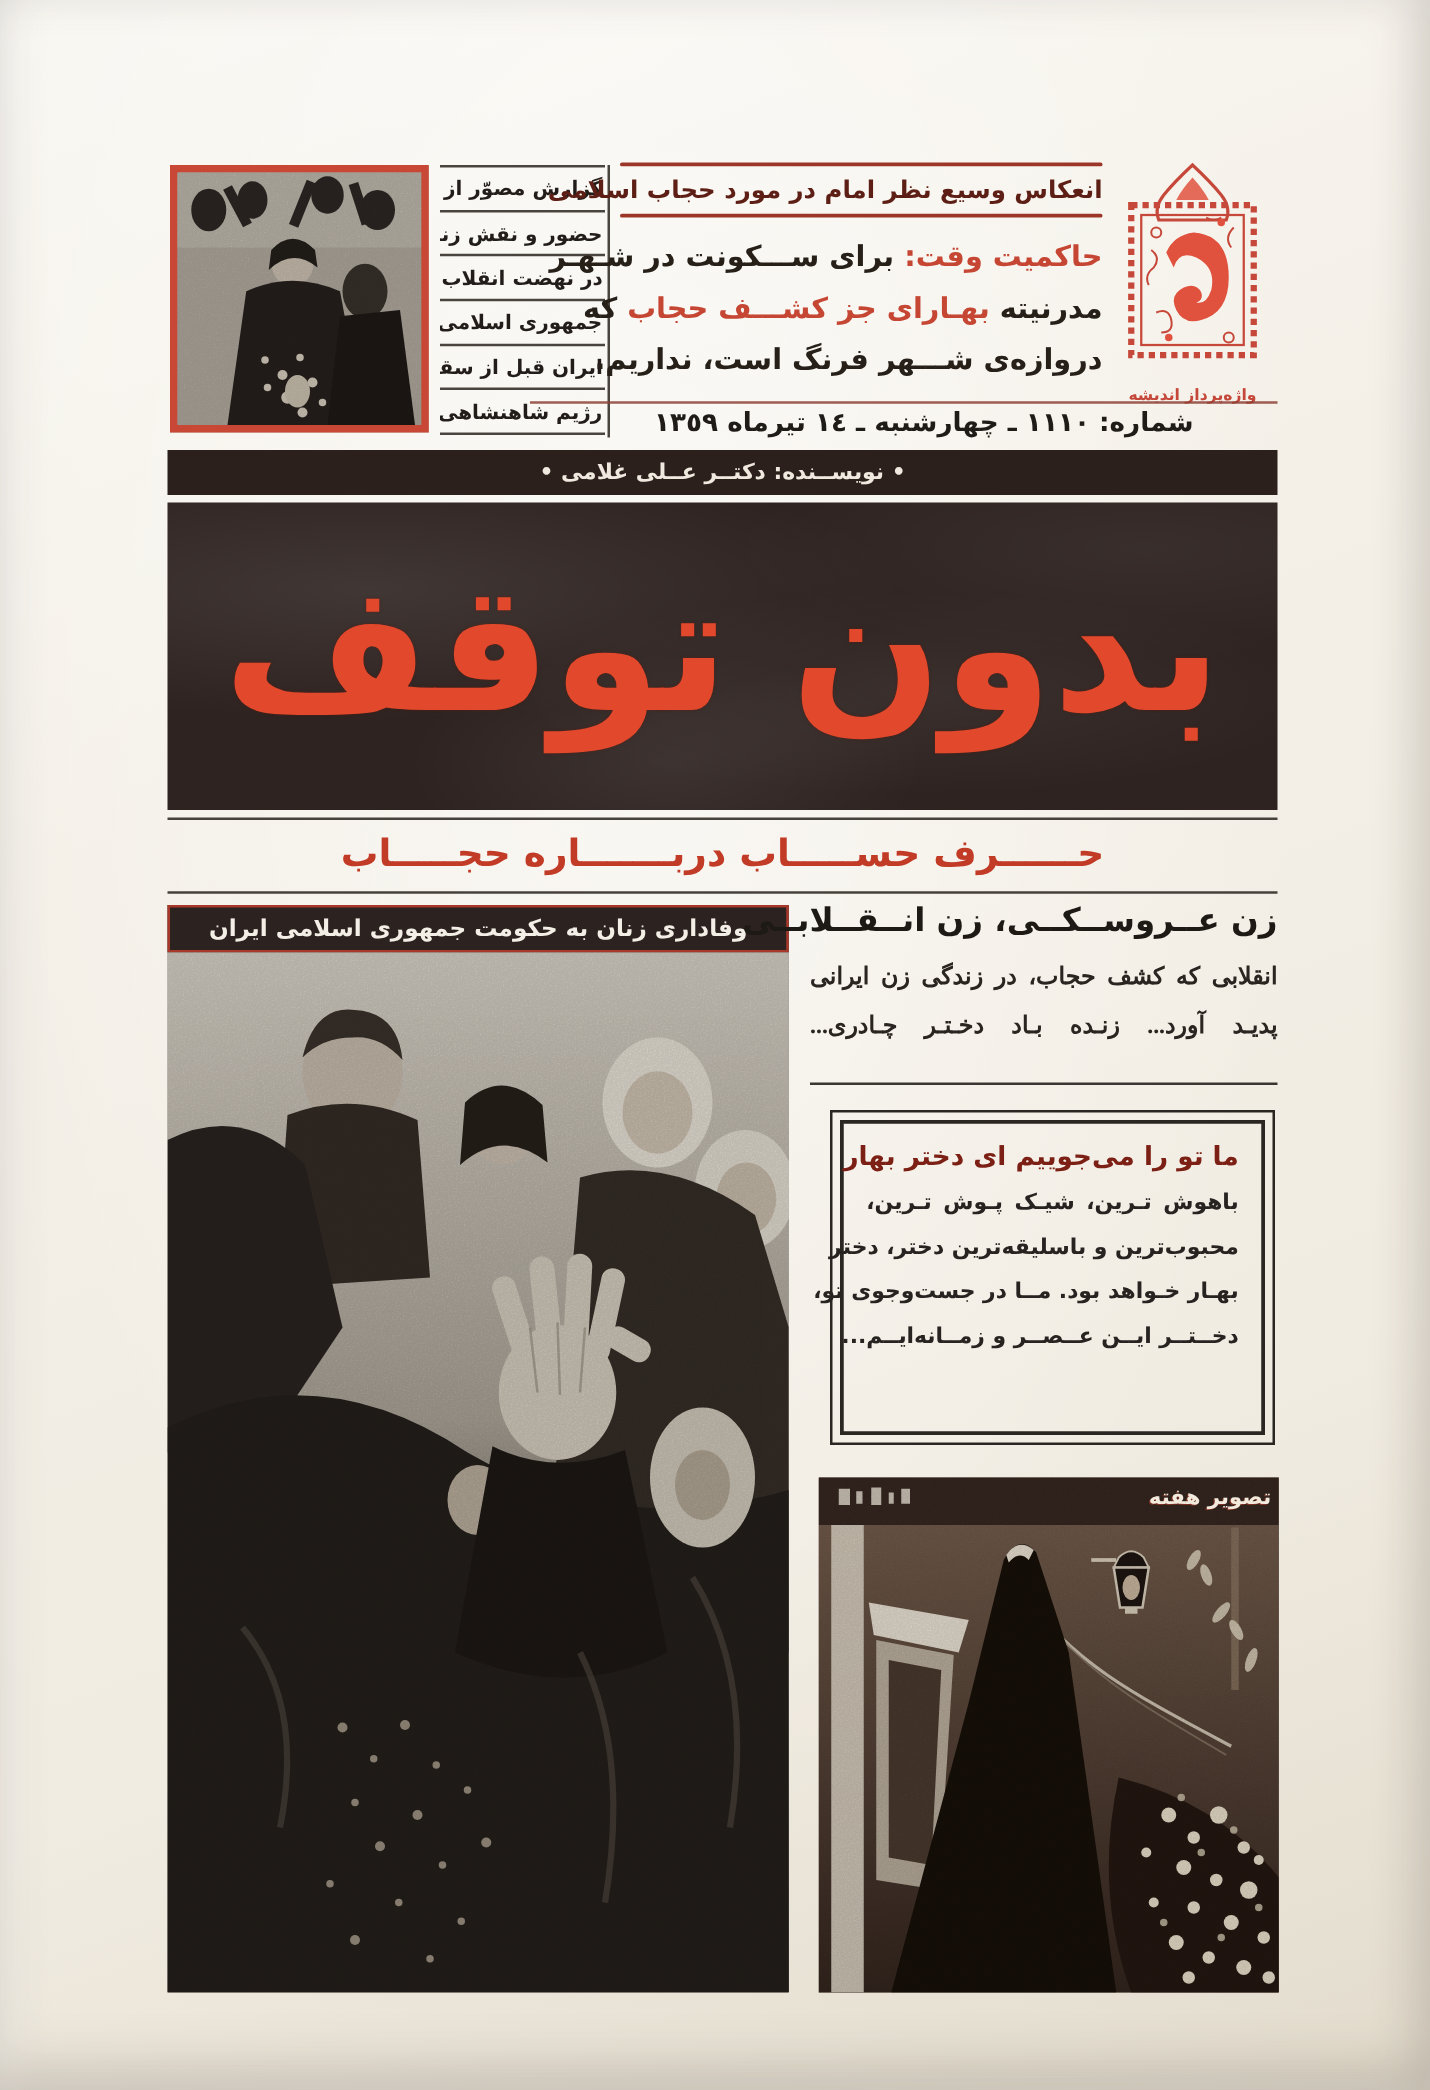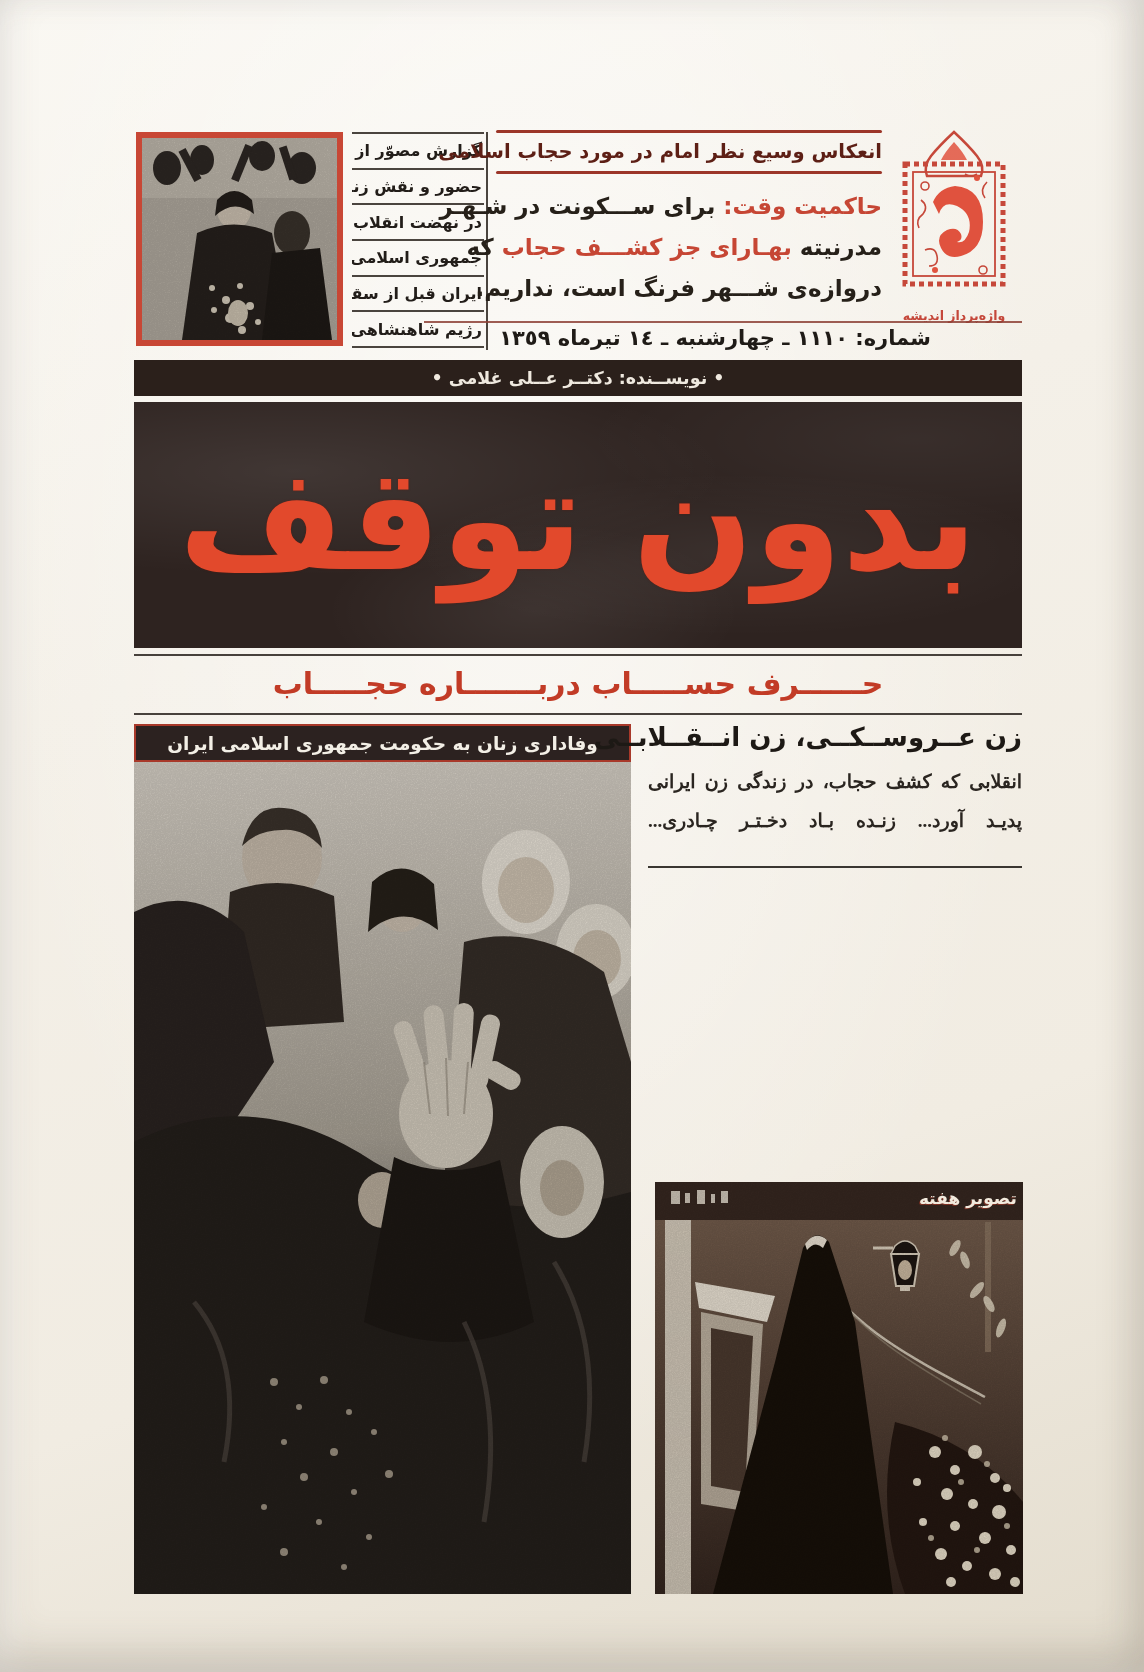--- a/index.html
+++ b/index.html
@@ -27,21 +27,21 @@
   .kicker{font-size:19.5px;font-weight:bold;color:#5d1f15;text-align:center;padding:7px 0 8px;white-space:nowrap;}
   .quote{padding-top:12px;}
   .q-line{font-size:23px;font-weight:bold;color:#262019;line-height:41px;text-align:justify;text-align-last:justify;white-space:nowrap;}
   .q-red{color:#c64634;}
 
   .logo{left:886px;top:130px;width:136px;height:200px;}
   .logo svg{display:block;margin:0 auto;}
   .logo-caption{margin-top:16px;text-align:center;font-size:12.5px;font-weight:bold;color:#c5473a;white-space:nowrap;}
 
   .rule-under-header{left:424px;top:321px;width:598px;height:2px;background:#8d4136;opacity:.85;}
-  .issue-line{left:416px;top:326px;width:598px;text-align:center;font-size:21px;font-weight:bold;color:#1f1b17;white-space:nowrap;}
+  .issue-line{left:440px;top:326px;width:598px;text-align:center;font-size:21px;font-weight:bold;color:#1f1b17;white-space:nowrap;}
 
   
   .author-bar{left:134px;top:360px;width:888px;height:36px;background:#2b201b;color:#efe9df;
     display:flex;align-items:center;justify-content:center;font-size:17.5px;font-weight:bold;letter-spacing:1px;}
   .banner{left:134px;top:402px;width:888px;height:246px;
     background:
       radial-gradient(ellipse at 18% 28%, rgba(255,255,255,.09), transparent 42%),
       radial-gradient(ellipse at 68% 62%, rgba(255,255,255,.06), transparent 38%),
       radial-gradient(ellipse at 45% 85%, rgba(255,255,255,.07), transparent 30%),
       radial-gradient(ellipse at 88% 15%, rgba(255,255,255,.05), transparent 30%),
@@ -258,20 +258,29 @@
     </svg>
   </div>
 
   <div class="abs r-col">
     <div class="r-headline">زن عــروســکــی، زن انــقــلابــی</div>
     <div class="r-body">انقلابی که کشف حجاب، در زندگی زن ایرانی</div>
     <div class="r-body">پدیـد آورد...  زنـده بـاد دخـتـر چـادری...</div>
   </div>
   <div class="abs r-rule"></div>
 
+  <div class="abs spring-box">
+    <div class="inner">
+      <div class="spring-title">ما تو را می‌جوییم ای دختر بهار</div>
+      <div class="spring-line">باهوش تـرین، شیـک پـوش تـرین،</div>
+      <div class="spring-line">محبوب‌ترین و باسلیقه‌ترین دختر، دختر</div>
+      <div class="spring-line">بهـار خـواهد بود. مــا در جست‌وجوی تو،</div>
+      <div class="spring-line">دخــتــر ایــن عــصــر و زمــانه‌ایــم...</div>
+    </div>
+  </div>
 
   <div class="abs photo-c">
     <svg viewBox="0 0 368 412" preserveAspectRatio="none">
       <defs>
         <linearGradient id="gC" x1="0" y1="0" x2="0" y2="1">
           <stop offset="0" stop-color="#77604f"></stop>
             <stop offset=".5" stop-color="#554236"></stop>
             <stop offset="1" stop-color="#33251e"></stop>
         </linearGradient>
         <filter id="n3">

